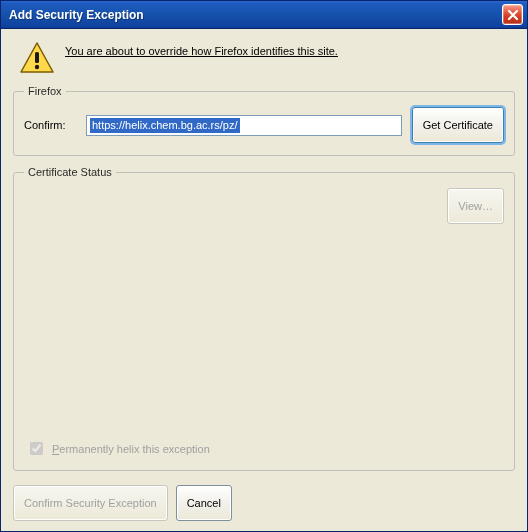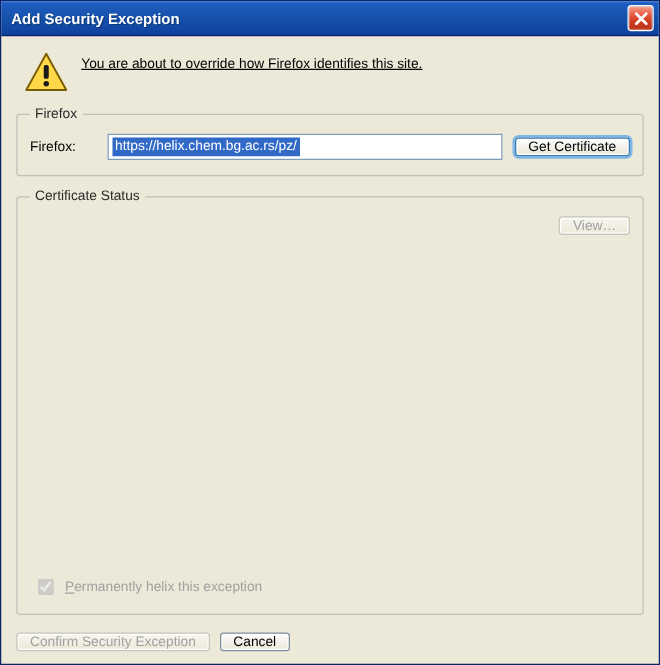--- a/index.html
+++ b/index.html
@@ -89,21 +89,21 @@
   .input-wrap {
     flex:1;
     height:21px;
     border:1px solid #7f9db9;
     background:#fff;
     padding:2px 3px;
     overflow:hidden;
     white-space:nowrap;
   }
   .btn {
-    height: 15px;
+    height: 36px;
     border: 1px solid #7f8f9c;
     border-radius: 3px;
     background: linear-gradient(to bottom, #ffffff 0%, #f3f2ec 45%, #ece9d8 100%);
     font-family: Tahoma, Arial, sans-serif;
     font-size: 11px;
     padding: 0 10px;
     box-shadow: inset 0 0 0 1px #fff;
   }
   .btn.focus-ring {
     box-shadow: 0 0 0 2px #7eb6e8, inset 0 0 0 1px #fff;
@@ -166,21 +166,21 @@
         <circle cx="18" cy="26" r="2.2" fill="#1a1a1a"></circle>
       </svg>
       <div class="warning-text">
         <div>You are about to override how Firefox identifies this site.</div>
       </div>
     </div>
 
     <fieldset>
       <legend>Firefox</legend>
       <div class="server-row">
-        <span class="loc-label">Firefox:</span>
+        <span class="loc-label">Confirm:</span>
         <div class="input-wrap">
           <span class="url-highlight">https://helix.chem.bg.ac.rs/pz/</span>
         </div>
         <button class="btn focus-ring">
           <span class="underline-first">Get Certificate</span>
         </button>
       </div>
     </fieldset>
 
     <div class="cert-status">

